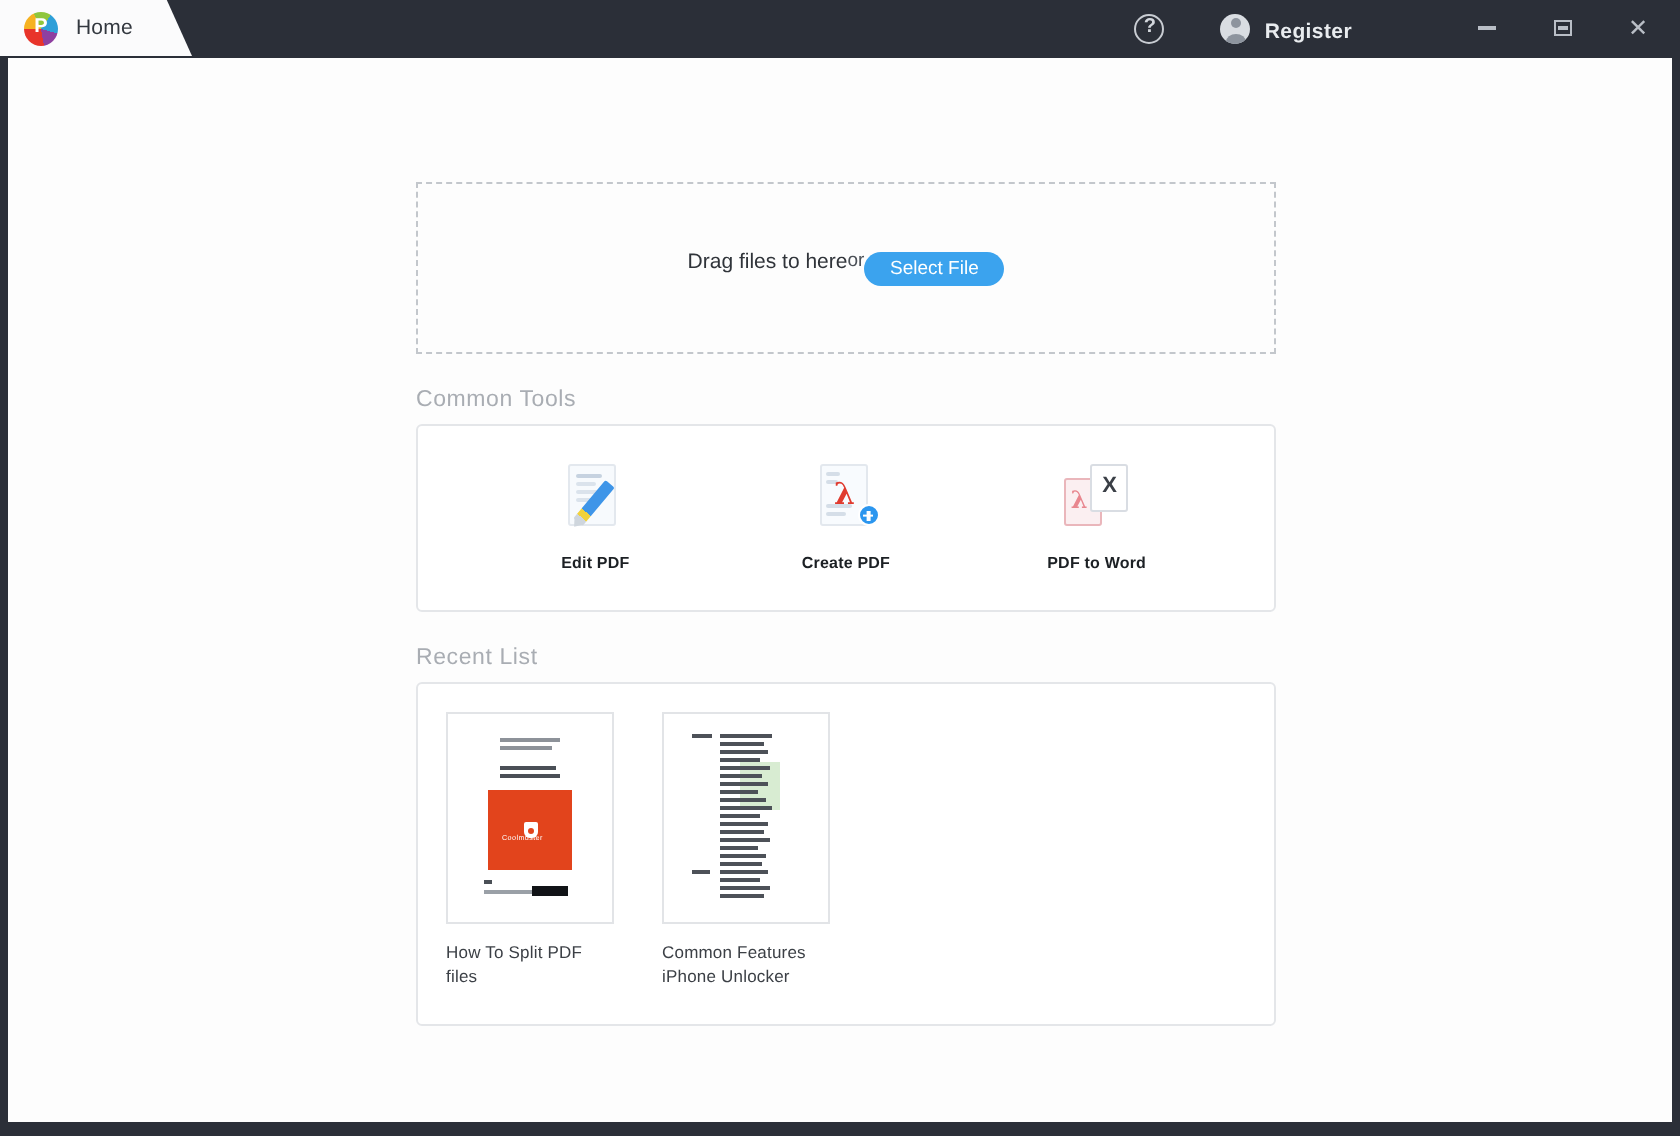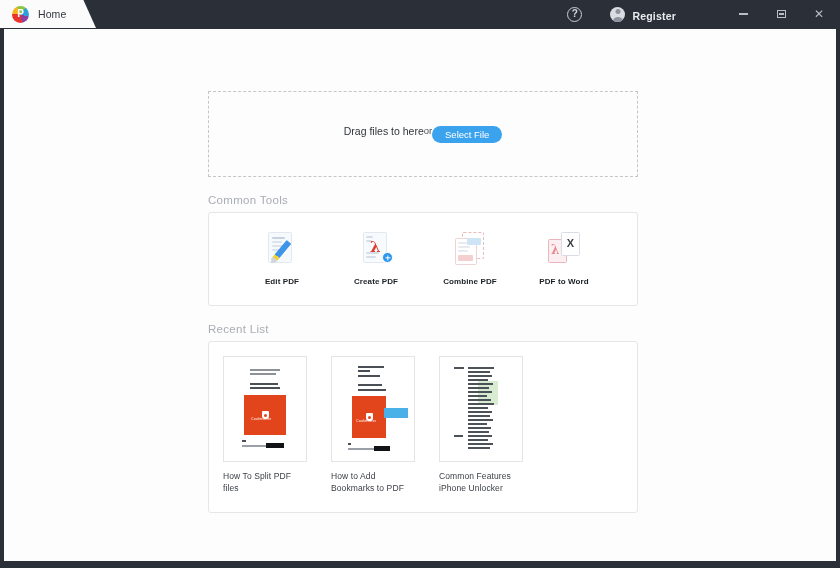--- a/index.html
+++ b/index.html
@@ -382,32 +382,20 @@
               <span class="ln a"></span>
                 <span class="ln b"></span>
               <span class="ln c"></span>
                 <span class="ln d"></span>
               <span class="acro">λ</span>
               <span class="badge"></span>
             </div>
             <div class="tool-label">Create PDF</div>
           </div>
 
-          <div class="tool">
-            <div class="tool-ico i-comb">
-              <span class="pg back"></span>
-              <span class="pg front"></span>
-              <span class="blk blue"></span>
-              <span class="ln x1"></span>
-                <span class="ln x2"></span>
-                <span class="ln x3"></span>
-              <span class="blk red"></span>
-            </div>
-            <div class="tool-label">Combine PDF</div>
-          </div>
 
 
           <div class="tool">
             <div class="tool-ico i-word">
               <span class="pg pdf"></span>
               <span class="acro-sm">λ</span>
               <span class="pg doc"></span>
               <span class="wglyph">X</span>
             </div>
             <div class="tool-label">PDF to Word</div>
@@ -431,38 +419,20 @@
               </span>
               <span class="t-cap" style="left:27px;top:60px;">Coolmuster</span>
               <span class="t-ln" style="left:18px;top:83px;width:4px;"></span>
               <span class="t-gray" style="left:18px;top:88px;width:40px;"></span>
               <span class="t-black" style="left:42px;top:86px;width:18px;height:5px;"></span>
             </div>
             <div class="rec-label">How To Split PDF files</div>
           </div>
 
 
-          <div class="rec-item">
-            <div class="thumb">
-              <span class="t-ln" style="left:26px;top:9px;width:26px;"></span>
-              <span class="t-ln" style="left:26px;top:13px;width:12px;"></span>
-              <span class="t-ln" style="left:26px;top:18px;width:22px;"></span>
-              <span class="t-ln" style="left:26px;top:27px;width:24px;"></span>
-              <span class="t-ln" style="left:26px;top:32px;width:28px;"></span>
-              <span class="t-box" style="left:20px;top:39px;width:34px;height:42px;">
-                <span class="mark"></span>
-              </span>
-              <span class="t-cap" style="left:24px;top:62px;">Coolmuster</span>
-              <span class="t-blue" style="left:52px;top:51px;width:24px;height:10px;"></span>
-              <span class="t-ln" style="left:16px;top:86px;width:3px;"></span>
-              <span class="t-gray" style="left:16px;top:91px;width:40px;"></span>
-              <span class="t-black" style="left:42px;top:89px;width:16px;height:5px;"></span>
-            </div>
-            <div class="rec-label">How to Add Bookmarks to PDF</div>
-          </div>
 
           <div class="rec-item">
             <div class="thumb">
               <span class="t-green" style="left:38px;top:24px;width:20px;height:24px;"></span>
               <span class="t-dense" style="left:14px;top:10px;width:10px;"></span>
               <span class="t-dense" style="left:28px;top:10px;width:26px;"></span>
               <span class="t-dense" style="left:28px;top:14px;width:22px;"></span>
               <span class="t-dense" style="left:28px;top:18px;width:24px;"></span>
               <span class="t-dense" style="left:28px;top:22px;width:20px;"></span>
               <span class="t-dense" style="left:28px;top:26px;width:25px;"></span>

